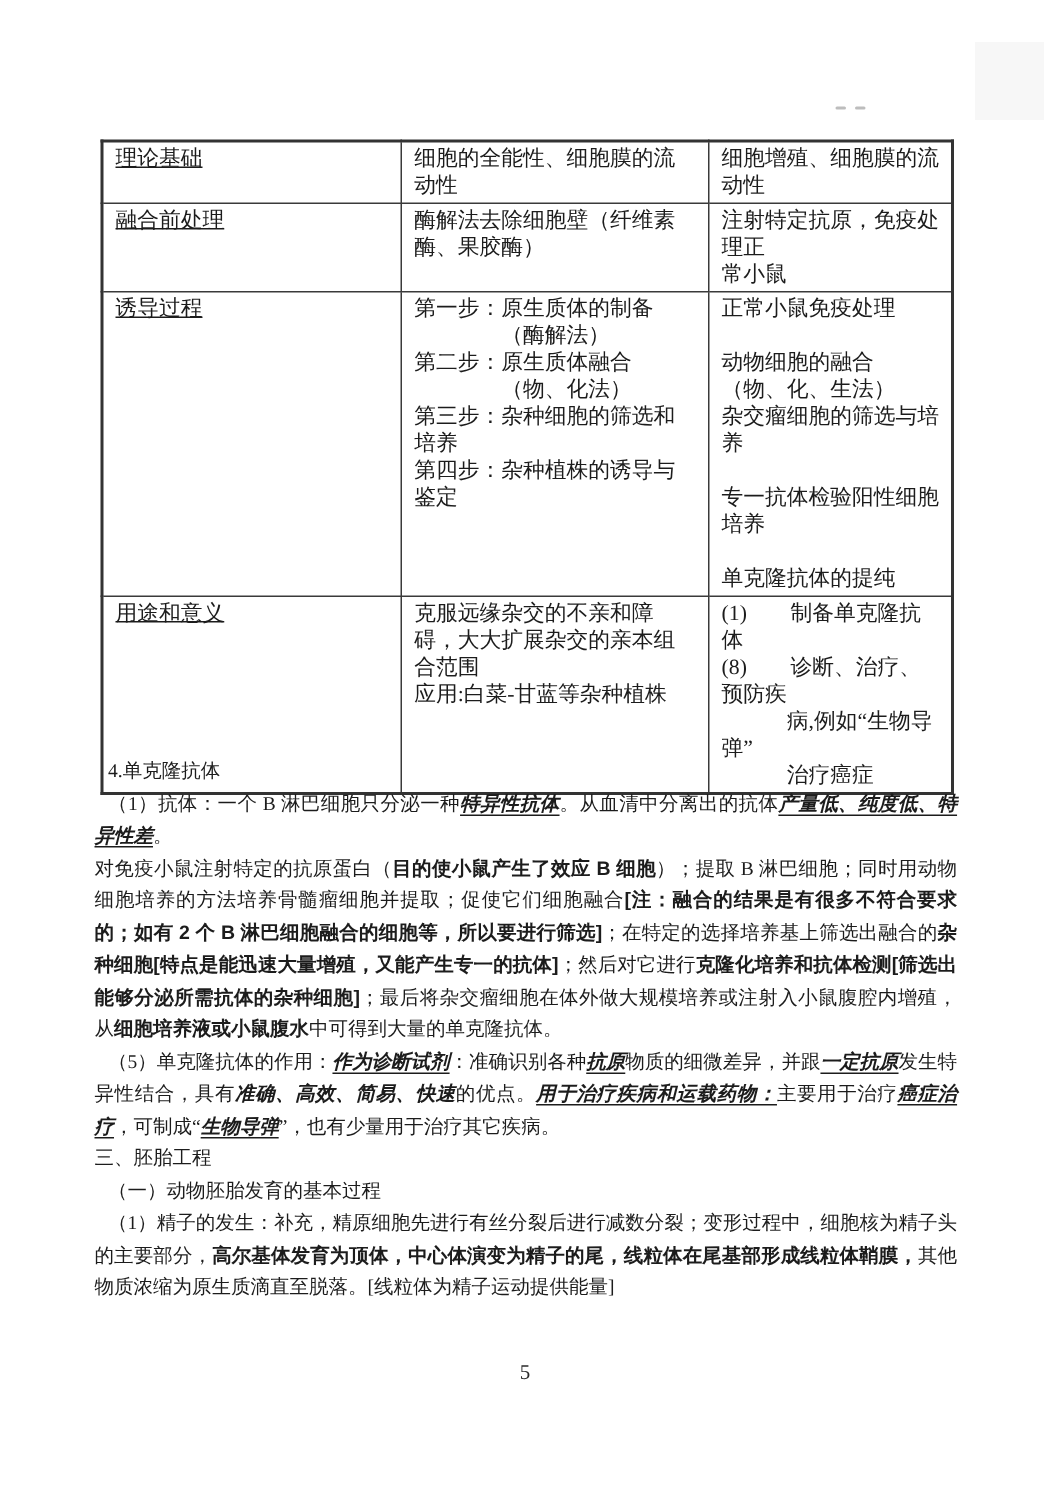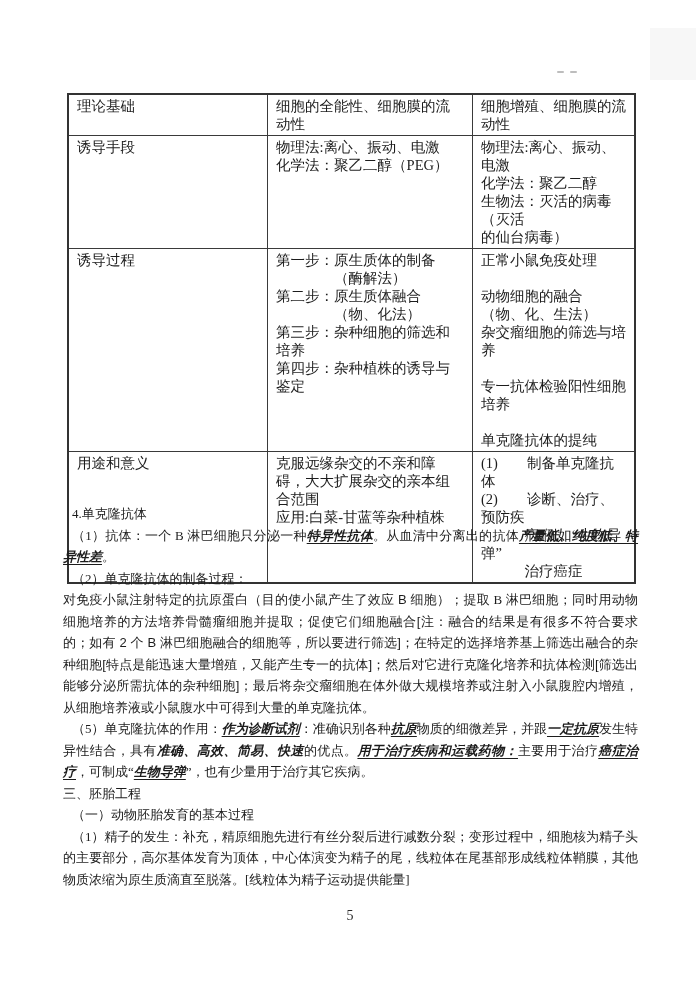--- a/index.html
+++ b/index.html
@@ -33,32 +33,32 @@
     font-size: 14.5px; line-height: 18px;
   }
   table.cmp, table.cmp td { border: 1px solid #3a3a3a; }
   table.cmp { border: 2px solid #333; }
   table.cmp td {
     vertical-align: top;
     padding: 2px 7px 2px 8px;
     white-space: pre-wrap;
     word-break: break-all;
   }
-  td.c1 { width: 188px; }
+  td.c1 { width: 188px; text-decoration: underline; }
   td.c2 { width: 193px; margin-left: 30px; }
   td.c3 { width: 153px; }
 
   
   .body-text {
     position: absolute; left: 63px; top: 503px; width: 575px;
     font-size: 13px; line-height: 21.5px;
   }
   .para { text-align: justify; word-break: break-all; }
   .para.indent { text-indent: 9px; }
-  .b { font-family: "Liberation Sans", sans-serif; font-weight: 400; }
+  .b { font-family: "Liberation Sans", sans-serif; font-weight: 700; }
   .k { font-family: "Liberation Serif", serif; font-weight: 700; font-style: italic; }
   .u { text-decoration: underline; text-decoration-thickness: 1px; text-underline-offset: 3px; }
 
   
   .footer {
     position: absolute; left: 0; top: 908px; width: 700px;
     text-align: center; font-size: 14px; color: #2a2a2a;
   }
 </style>
 </head>
@@ -72,27 +72,25 @@
 
   <table class="cmp">
     <tbody>
       <tr>
         <td class="c1">理论基础</td>
         <td class="c2">细胞的全能性、细胞膜的流
 动性</td>
         <td class="c3">细胞增殖、细胞膜的流动性</td>
       </tr>
       <tr>
-        <td class="c1">诱导手段</td>
-        <td class="c2">物理法:离心、振动、电激
-化学法：聚乙二醇（PEG）</td>
-        <td class="c3">物理法:离心、振动、电激
-化学法：聚乙二醇
-生物法：灭活的病毒（灭活
-的仙台病毒）</td>
+        <td class="c1">融合前处理</td>
+        <td class="c2">酶解法去除细胞壁（纤维素
+酶、果胶酶）</td>
+        <td class="c3">注射特定抗原，免疫处理正
+常小鼠</td>
       </tr>
       <tr>
         <td class="c1">诱导过程</td>
         <td class="c2">第一步：原生质体的制备
 　　　　（酶解法）
 第二步：原生质体融合
 　　　　（物、化法）
 第三步：杂种细胞的筛选和
 培养
 第四步：杂种植株的诱导与
@@ -107,31 +105,30 @@
 
 单克隆抗体的提纯</td>
       </tr>
       <tr>
         <td class="c1">用途和意义</td>
         <td class="c2">克服远缘杂交的不亲和障
 碍，大大扩展杂交的亲本组
 合范围
 应用:白菜-甘蓝等杂种植株</td>
         <td class="c3">(1)　　制备单克隆抗体
-(2)　　诊断、治疗、预防疾
+(8)　　诊断、治疗、预防疾
 　　　病,例如“生物导弹”
 　　　治疗癌症</td>
       </tr>
     </tbody>
   </table>
 
   <div class="body-text">
       <p class="para indent"><span>4.单克隆抗体</span></p>
       <p class="para indent"><span>（1）抗体：一个 B 淋巴细胞只分泌一种</span><span class="b k u">特异性抗体</span><span>。从血清中分离出的抗体</span><span class="b k u">产量低、纯度低、特异性差</span><span>。</span></p>
-      <p class="para indent"><span>（2）单克隆抗体的制备过程：</span></p>
       <p class="para"><span>对免疫小鼠注射特定的抗原蛋白（</span><span class="b">目的使小鼠产生了效应 B 细胞</span><span>）；提取 B 淋巴细胞；同时用动物细胞培养的方法培养骨髓瘤细胞并提取；促使它们细胞融合</span><span class="b">[注：融合的结果是有很多不符合要求的；如有 2 个 B 淋巴细胞融合的细胞等，所以要进行筛选]</span><span>；在特定的选择培养基上筛选出融合的</span><span class="b">杂种细胞[特点是能迅速大量增殖，又能产生专一的抗体]</span><span>；然后对它进行</span><span class="b">克隆化培养和抗体检测[筛选出能够分泌所需抗体的杂种细胞]</span><span>；最后将杂交瘤细胞在体外做大规模培养或注射入小鼠腹腔内增殖，从</span><span class="b">细胞培养液或小鼠腹水</span><span>中可得到大量的单克隆抗体。</span></p>
       <p class="para indent"><span>（5）单克隆抗体的作用：</span><span class="b k u">作为诊断试剂</span><span>：准确识别各种</span><span class="b k u">抗原</span><span>物质的细微差异，并跟</span><span class="b k u">一定抗原</span><span>发生特异性结合，具有</span><span class="b k">准确、高效、简易、快速</span><span>的优点。</span><span class="b k u">用于治疗疾病和运载药物：</span><span>主要用于治疗</span><span class="b k u">癌症治疗</span><span>，可制成“</span><span class="b k u">生物导弹</span><span>”，也有少量用于治疗其它疾病。</span></p>
       <p class="para"><span>三、胚胎工程</span></p>
       <p class="para indent"><span>（一）动物胚胎发育的基本过程</span></p>
       <p class="para indent"><span>（1）精子的发生：补充，精原细胞先进行有丝分裂后进行减数分裂；变形过程中，细胞核为精子头的主要部分，</span><span class="b">高尔基体发育为顶体，中心体演变为精子的尾，线粒体在尾基部形成线粒体鞘膜，</span><span>其他物质浓缩为原生质滴直至脱落。[线粒体为精子运动提供能量]</span></p>
     </div>
 
   <div class="footer">5</div>
 
 </div>

